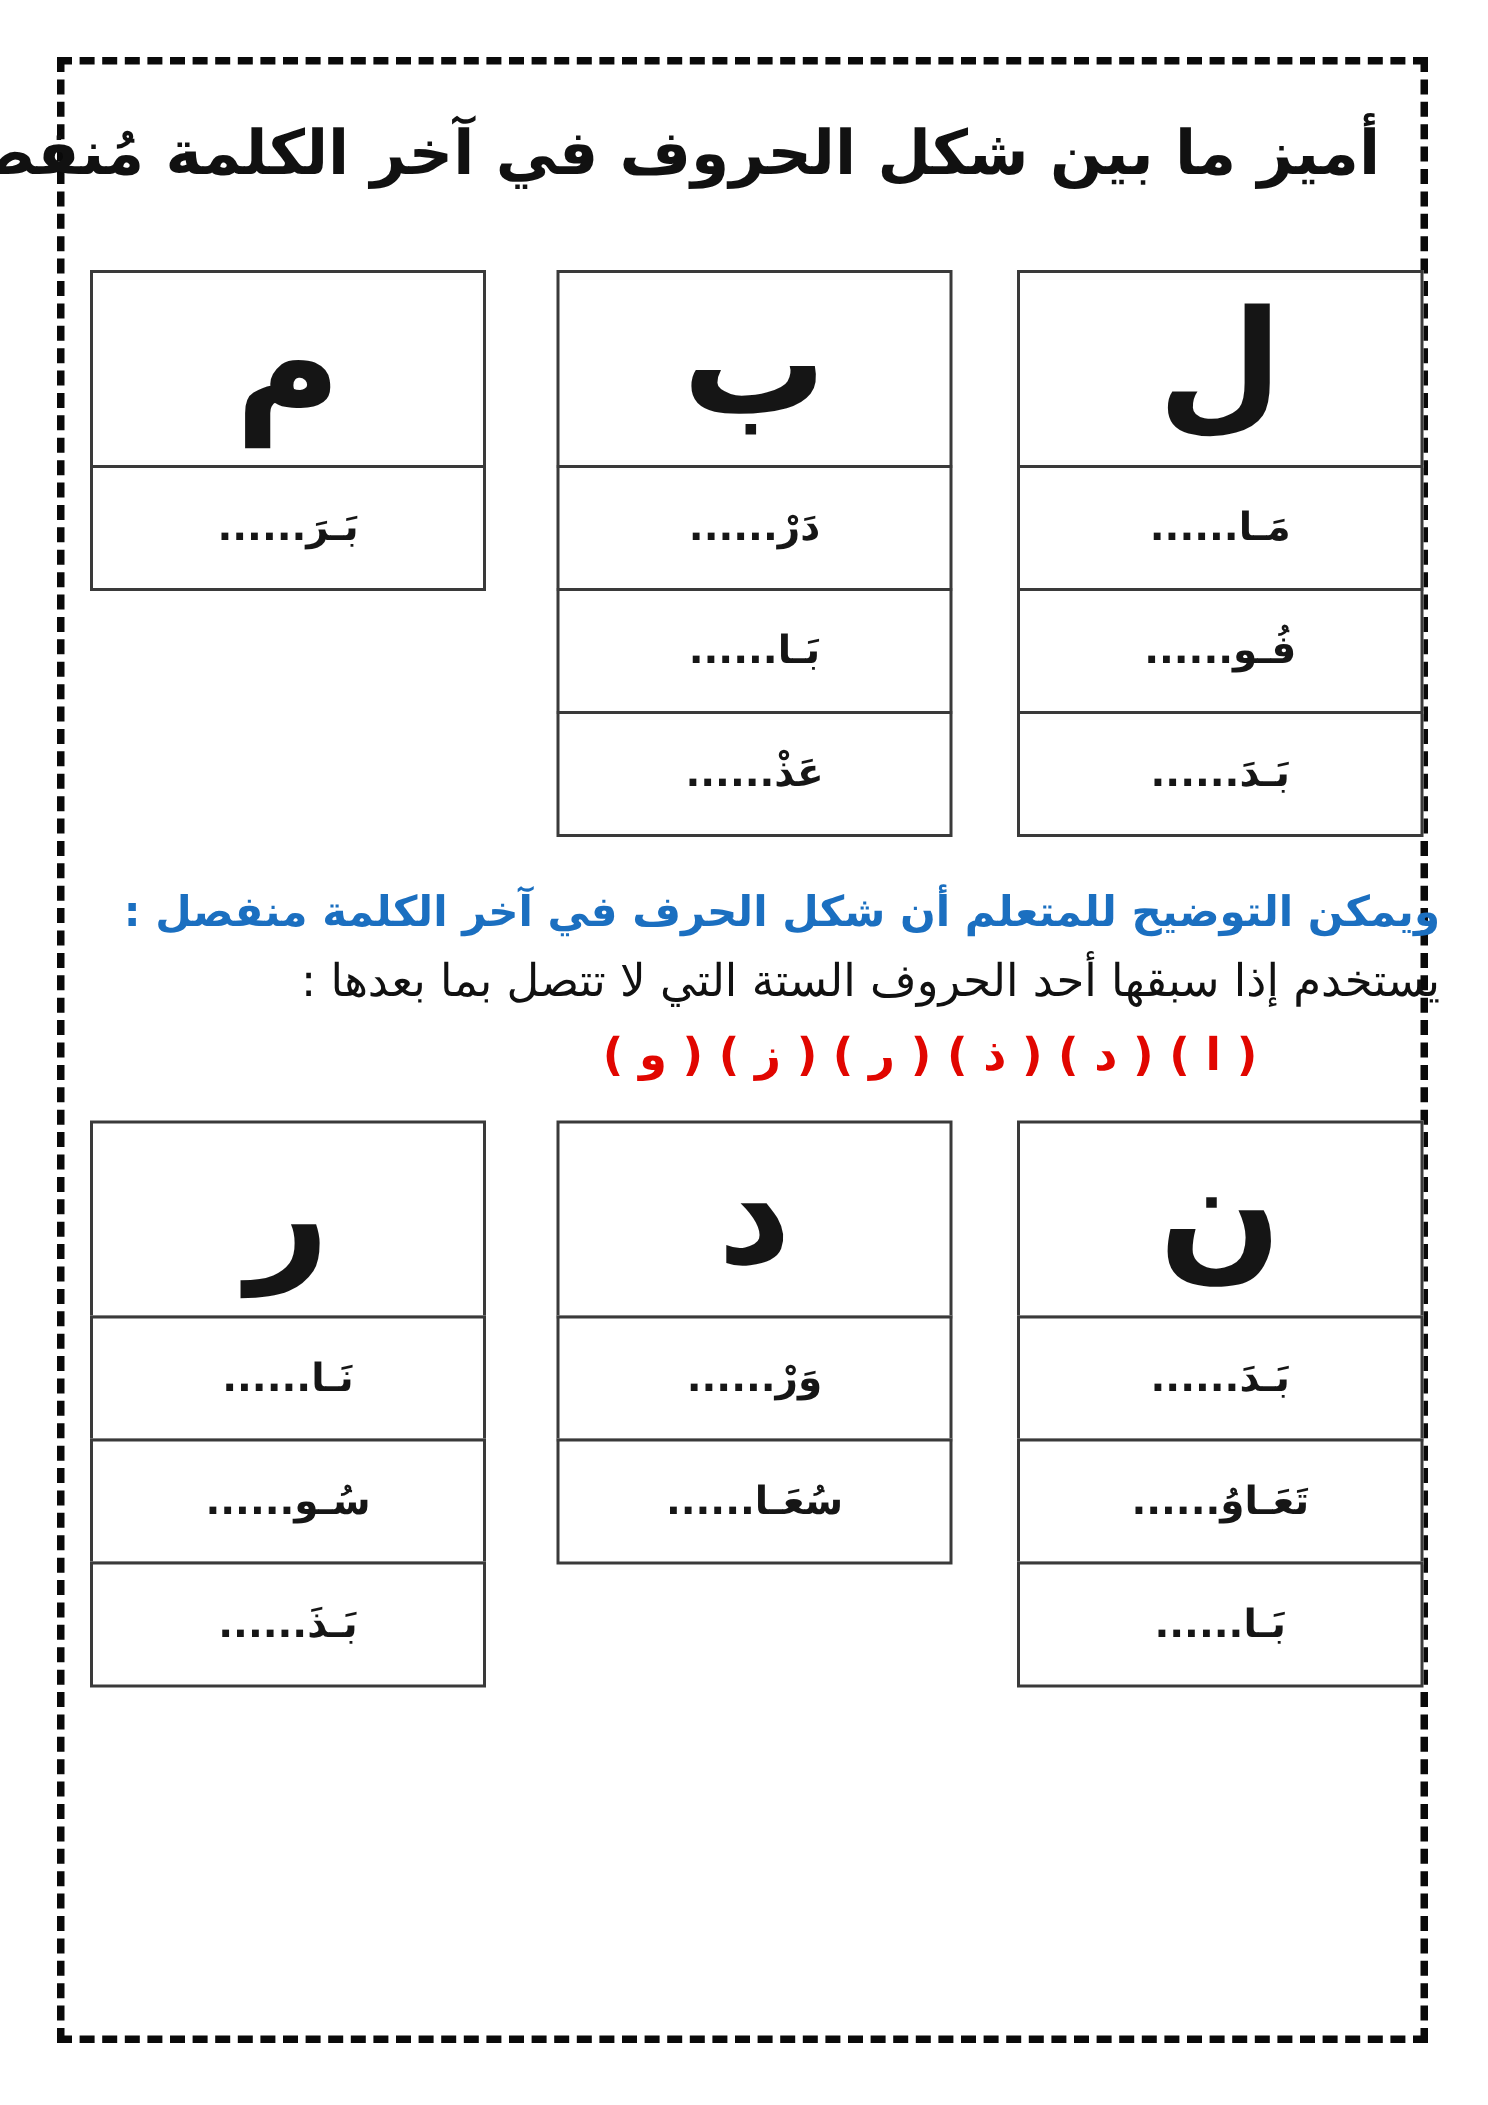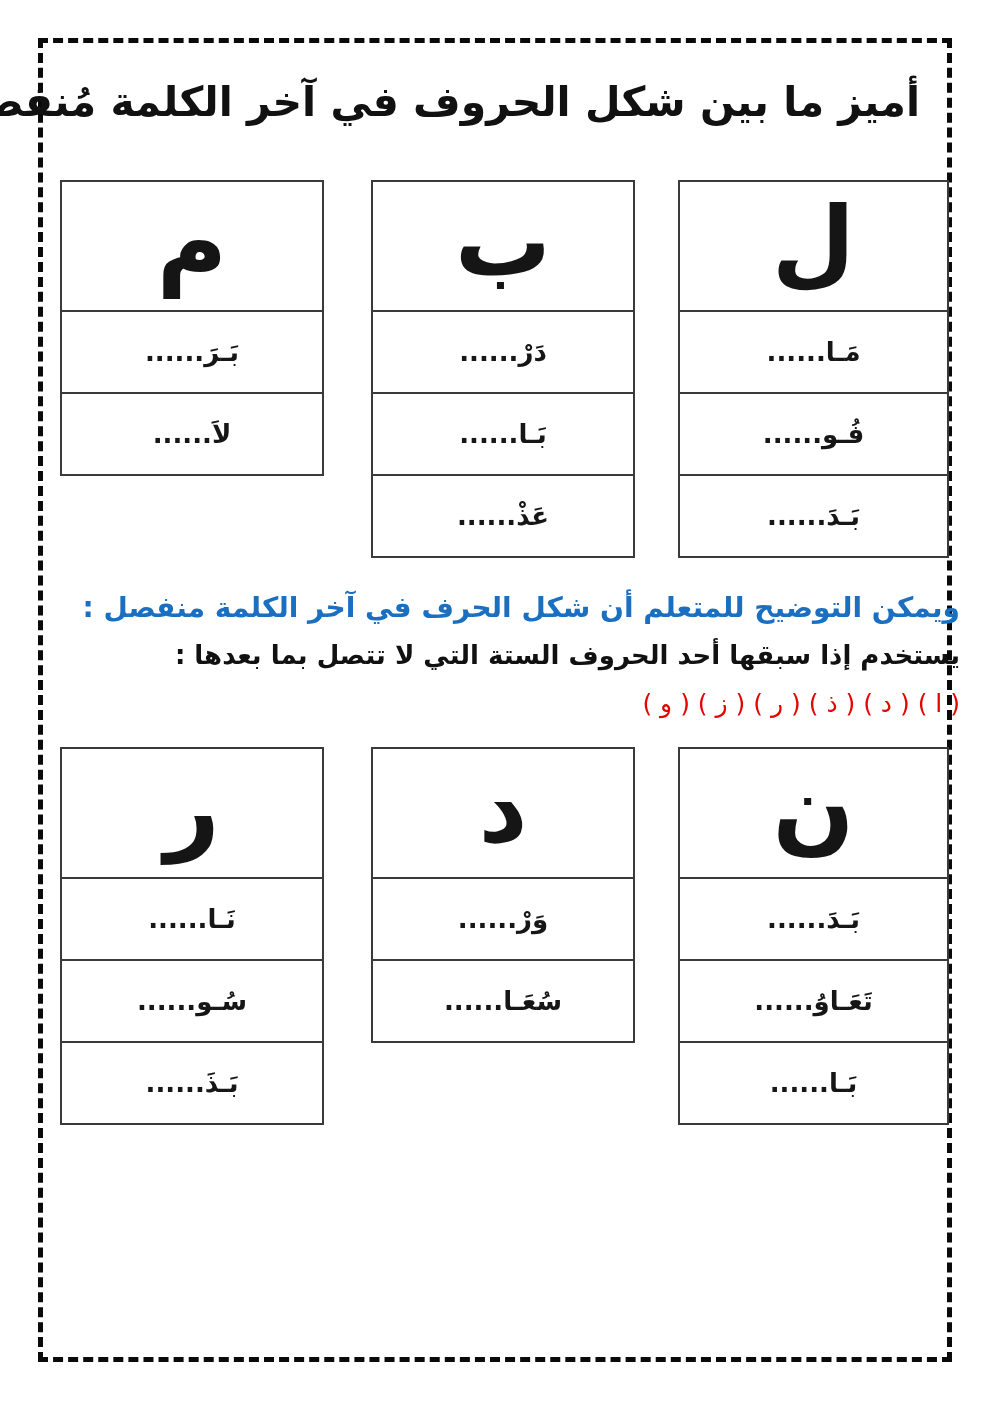--- a/index.html
+++ b/index.html
@@ -51,36 +51,36 @@
   }
   .t-right{left:678px;width:271px;}
   .t-mid{left:371px;width:264px;}
   .t-left{left:60px;width:264px;}
   .row-top{top:180px;}
   .row-bottom{top:747px;}
   
   .note{
     position:absolute;
     left:280px;top:585px;width:680px;
-    direction:rtl;
+    text-align:center;direction:rtl;
   }
   .note p{margin:0;white-space:nowrap;}
   .note-blue{
     color:var(--note-blue,#1b6fc0);
     font-size:28px;font-weight:bold;
     line-height:46px;
   }
   .note-black{
     color:var(--text-black,#111);
-    font-size:26px;font-weight:bold;
+    font-size:30px;font-weight:normal;
     line-height:48px;
   }
   .note-red{
     color:var(--letters-red,#e10600);
-    font-size:25px;font-weight:normal;
+    font-size:30px;font-weight:bold;
     line-height:50px;
     letter-spacing:1px;
   }
 </style>
 </head>
 <body>
 
 <div class="page">
   <div class="dashed-border"></div>
 
@@ -96,21 +96,20 @@
   <div class="wcol t-mid row-top">
     <div class="hcell">ب</div>
     <div class="rcell">دَرْ......</div>
     <div class="rcell">بَـا......</div>
     <div class="rcell">عَذْ......</div>
   </div>
 
   <div class="wcol t-left row-top">
     <div class="hcell">م</div>
     <div class="rcell">بَـرَ......</div>
-    <div class="rcell">لاَ......</div>
   </div>
 
   <div class="note">
     <p class="note-blue">ويمكن التوضيح للمتعلم أن شكل الحرف في آخر الكلمة منفصل :</p>
     <p class="note-black">يستخدم إذا سبقها أحد الحروف الستة التي لا تتصل بما بعدها :</p>
     <p class="note-red">( ا ) ( د ) ( ذ ) ( ر ) ( ز ) ( و )</p>
   </div>
 
   <div class="wcol t-right row-bottom">
     <div class="hcell">ن</div>

